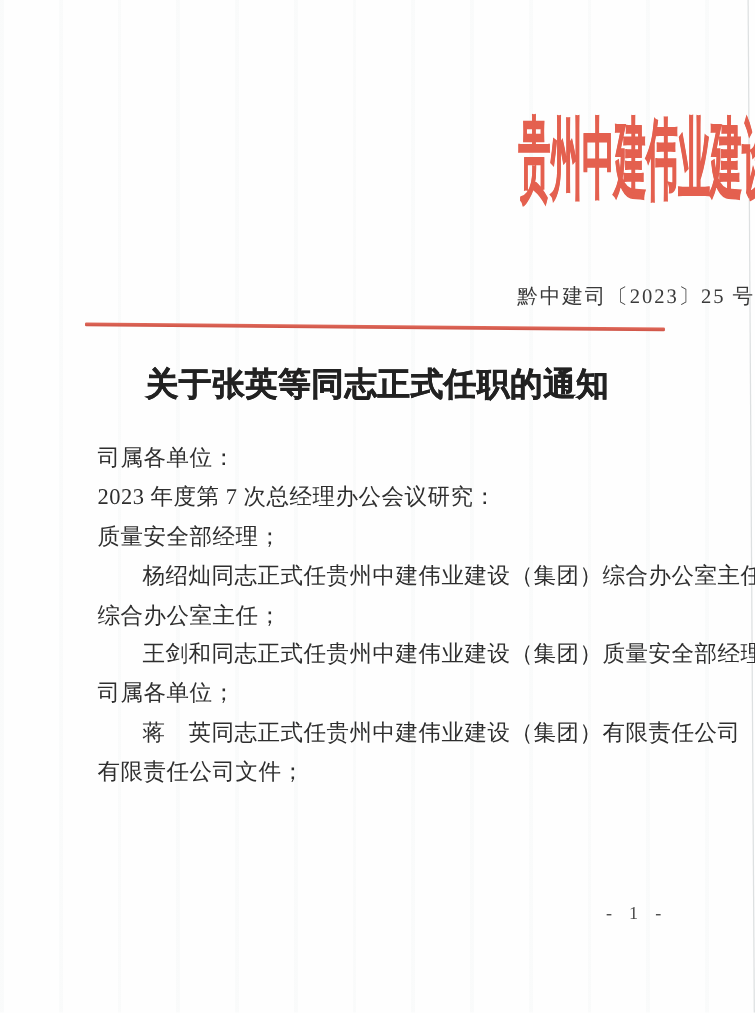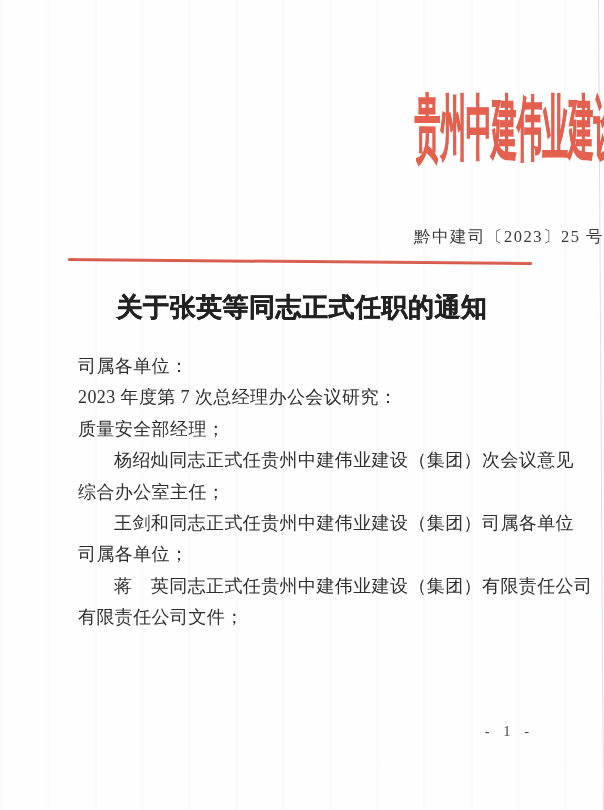--- a/index.html
+++ b/index.html
@@ -127,25 +127,25 @@
   <div class="body-block">
 
       <div class="body-line">司属各单位：</div>
 
 
       <div class="body-line">2023 年度第 7 次总经理办公会议研究：</div>
 
 
       <div class="body-line">质量安全部经理；</div>
 
-      <div class="body-line indent">杨绍灿同志正式任贵州中建伟业建设（集团）次会议意见</div>
+      <div class="body-line indent">杨绍灿同志正式任贵州中建伟业建设（集团）综合办公室主任</div>
 
       <div class="body-line">综合办公室主任；</div>
 
-      <div class="body-line indent">王剑和同志正式任贵州中建伟业建设（集团）司属各单位</div>
+      <div class="body-line indent">王剑和同志正式任贵州中建伟业建设（集团）质量安全部经理</div>
 
       <div class="body-line">司属各单位；</div>
 
       <div class="body-line indent">蒋　英同志正式任贵州中建伟业建设（集团）有限责任公司</div>
 
       <div class="body-line">有限责任公司文件；</div>
     </div>
 
   <div class="page-number">- 1 -</div>
 

